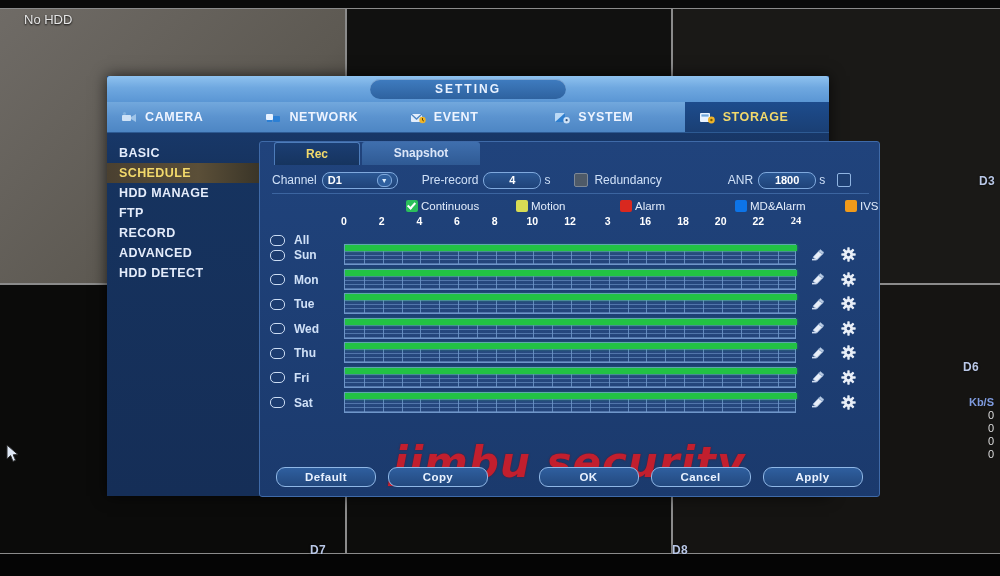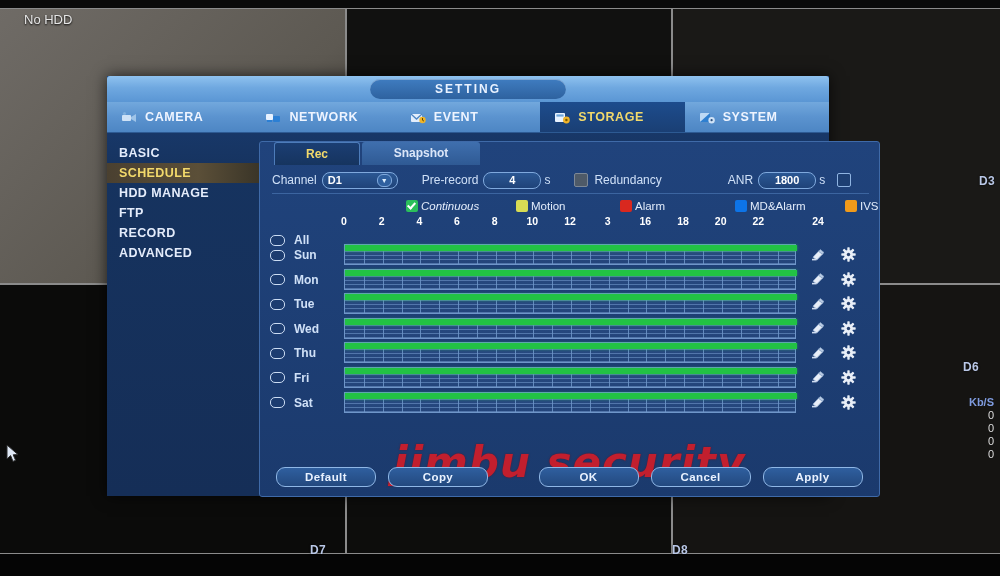--- a/index.html
+++ b/index.html
@@ -265,53 +265,54 @@
       <span class="nav-ico">
         <svg width="17" height="13" viewBox="0 0 17 13">
           <rect x="1" y="3" width="11" height="8" rx="1" fill="#e3eefc"></rect>
           <path d="M1 3 L6.5 8 L12 3" fill="none" stroke="#4f87c4" stroke-width="1.3"></path>
           <circle cx="12.5" cy="9" r="3.2" fill="#f0b429"></circle>
           <path d="M12.5 7.1 v2.1 l1.4 .9" stroke="#5a4400" stroke-width="1" fill="none"></path>
         </svg>
       </span>
       <span>EVENT</span>
     </div>
+    <div class="nav-tab">
+      <span class="nav-ico">
+        <svg width="17" height="13" viewBox="0 0 17 13">
+          <rect x="1" y="2" width="10" height="9" rx="1" fill="#bcd9f5"></rect>
+          <path d="M1 11 L11 2 L11 11 Z" fill="#2e7fd0"></path>
+          <circle cx="12.6" cy="9.2" r="3.2" fill="#cfe2f6"></circle>
+          <circle cx="12.6" cy="9.2" r="1.1" fill="#2b4f7d"></circle>
+        </svg>
+      </span>
+      <span>SYSTEM</span>
+    </div>
     <div class="nav-tab active">
       <span class="nav-ico">
         <svg width="17" height="13" viewBox="0 0 17 13">
           <rect x="1" y="2" width="10" height="9" rx="1" fill="#e9f3ff"></rect>
           <rect x="2.4" y="3.4" width="7.2" height="2.2" fill="#6fa6da"></rect>
           <circle cx="12.4" cy="9" r="3.4" fill="#f0b429"></circle>
           <circle cx="12.4" cy="9" r="1.2" fill="#7a5c00"></circle>
         </svg>
       </span>
       <span>STORAGE</span>
     </div>
-    <div class="nav-tab">
-      <span class="nav-ico">
-        <svg width="17" height="13" viewBox="0 0 17 13">
-          <rect x="1" y="2" width="10" height="9" rx="1" fill="#bcd9f5"></rect>
-          <path d="M1 11 L11 2 L11 11 Z" fill="#2e7fd0"></path>
-          <circle cx="12.6" cy="9.2" r="3.2" fill="#cfe2f6"></circle>
-          <circle cx="12.6" cy="9.2" r="1.1" fill="#2b4f7d"></circle>
-        </svg>
-      </span>
-      <span>SYSTEM</span>
-    </div>
   </div>
 
   <div id="wbody">
 
     <div id="sidebar">
       <div class="side-item">BASIC</div>
       <div class="side-item active">SCHEDULE</div>
       <div class="side-item">HDD MANAGE</div>
       <div class="side-item">FTP</div>
       <div class="side-item">RECORD</div>
       <div class="side-item">ADVANCED</div>
+      <div class="side-item">HDD DETECT</div>
     </div>
 
     <div id="content">
 
       <div id="subtabs">
         <div class="sub-tab active">Rec</div>
         <div class="sub-tab">Snapshot</div>
       </div>
 
       <div id="optrow">
@@ -328,21 +329,21 @@
         <span class="chk grey" style="margin-left:24px;"></span>
         <span class="lbl" style="margin-left:6px;">Redundancy</span>
 
         <span class="lbl" style="margin-left:66px;">ANR</span>
         <span class="numbox">1800</span>
         <span class="lbl" style="margin-left:3px;">s</span>
         <span class="chk" style="margin-left:12px;"></span>
       </div>
 
       <div id="legend">
-        <div class="lg" style="width:110px;font-style:italic;">
+        <div class="lg" style="width:110px;">
           <span class="lg-box chk-mark" style="background:#2bbf5b;"></span>
           <span>Continuous</span>
         </div>
         <div class="lg" style="width:104px;">
           <span class="lg-box" style="background:#d8dc54;"></span>
           <span>Motion</span>
         </div>
         <div class="lg" style="width:115px;">
           <span class="lg-box" style="background:#d9281f;"></span>
           <span>Alarm</span>
@@ -364,21 +365,21 @@
             <span style="left: 75.3333px;">4</span>
             <span style="left: 113px;">6</span>
             <span style="left: 150.667px;">8</span>
             <span style="left: 188.333px;">10</span>
             <span style="left: 226px;">12</span>
             <span style="left: 263.667px;">3</span>
             <span style="left: 301.333px;">16</span>
             <span style="left: 339px;">18</span>
             <span style="left: 376.667px;">20</span>
             <span style="left: 414.333px;">22</span>
-            <span style="left: 474px;">24</span>
+            <span style="left: 452px; font-family: Liberation Serif, serif;">24</span>
           </div>
         <div id="rows">
             <div class="srow" style="height: 15px;">
               <div class="srow-lbl">
                 <span class="oval"></span>
                 <span>All</span>
               </div>
             </div>
             <div class="srow">
               <div class="srow-lbl">

